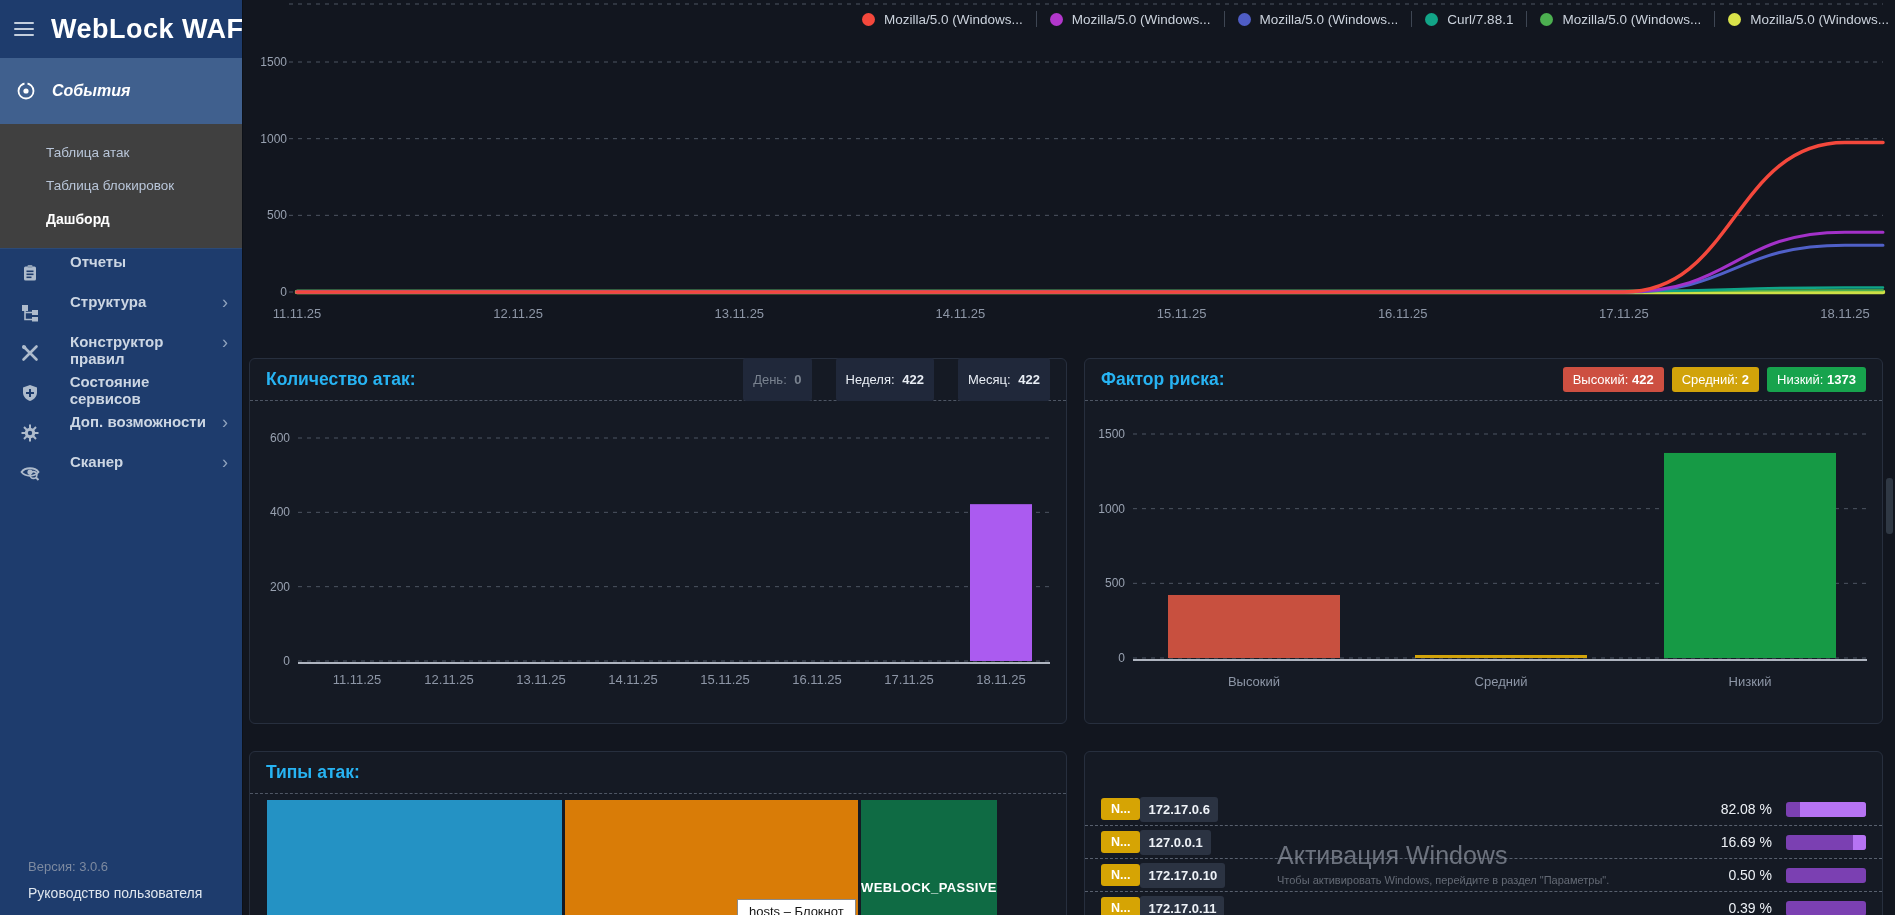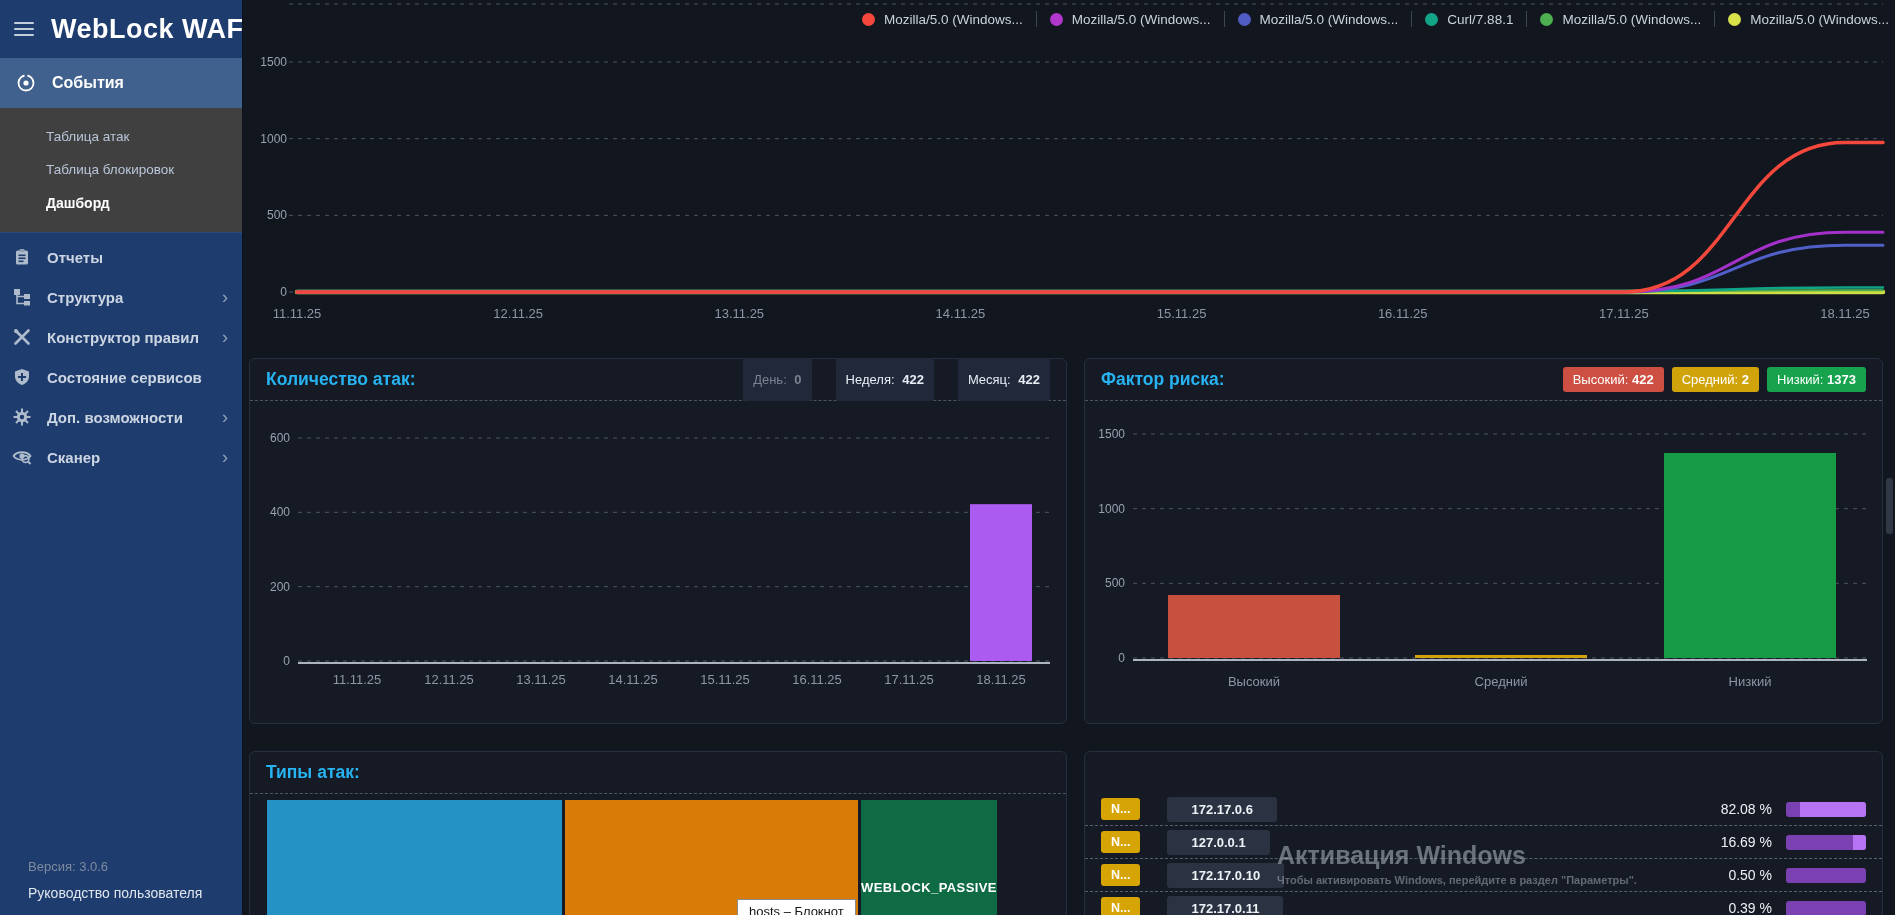--- a/index.html
+++ b/index.html
@@ -6,26 +6,26 @@
     font-family:"Liberation Sans",sans-serif;}
   .app{position:relative;width:1895px;height:915px;}
 
   
   .sidebar{position:absolute;left:0;top:0;width:243px;height:915px;background:#1e3c6d;
     border-right:1px solid #0d1118;box-sizing:border-box;z-index:10;}
   .sb-header{height:58px;display:flex;align-items:center;padding:0 14px;gap:17px;}
   .hamburger{cursor:pointer;display:flex;}
   .brand{color:#ffffff;font-size:27px;font-weight:bold;letter-spacing:.5px;white-space:nowrap;}
   .sb-active{height:50px;background:#40608e;display:flex;align-items:center;gap:16px;
-    padding:0 16px;color:#fff;font-weight:bold;font-size:16px;cursor:pointer;}
+    padding:8px 16px;color:#fff;font-weight:bold;font-size:16px;cursor:pointer;font-style:italic;}
   .sb-sub{background:#404040;padding:12px 0 12px;border-bottom:1px solid #2b4a78;}
   .sb-sub-item{padding:9px 16px 9px 46px;font-size:13.5px;color:#b9c6d9;cursor:pointer;}
   .sb-sub-item.active{color:#ffffff;font-weight:bold;font-size:14px;}
   .sb-nav{padding-top:4px;}
-  .sb-item{height:40px;display:flex;align-items:center;gap:15px;padding:0 12px;
+  .sb-item{height:40px;display:flex;gap:30px;padding:0 20px;
     color:#ccd6e3;font-weight:bold;font-size:15px;position:relative;cursor:pointer;}
   .sb-item .chev{position:absolute;right:14px;color:#8fa2bd;font-size:18px;font-weight:normal;line-height:1;}
   .sb-ic{width:20px;display:flex;justify-content:center;align-items:center;}
   .sb-bottom{position:absolute;left:0;bottom:14px;width:100%;padding:0 28px;box-sizing:border-box;}
   .sb-version{color:#7d8aa0;font-size:13px;margin-bottom:11px;}
   .sb-manual{color:#dfe6ee;font-size:14px;cursor:pointer;}
 
   
   .main{position:absolute;left:243px;top:0;width:1652px;height:829px;}
   .legend{position:absolute;top:11px;right:6px;display:flex;align-items:center;z-index:5;}
@@ -48,26 +48,26 @@
   .badge-colored{border-radius:3px;padding:5px 10px;font-size:13px;color:#fff;white-space:nowrap;}
   .panel .chart-svg{position:absolute;left:0;top:41px;}
 
   .treemap{position:absolute;left:17px;top:48px;display:flex;gap:3px;height:175px;}
   .tm-block{display:flex;align-items:center;justify-content:center;color:#fff;font-weight:bold;
     font-size:13px;letter-spacing:.4px;cursor:pointer;}
 
   .rows{position:absolute;left:0;top:41px;right:0;}
   .src-row{height:32px;display:flex;align-items:center;padding:0 16px;border-bottom:1px dashed #58606e;cursor:pointer;}
   .src-badge{color:#fff;font-weight:bold;font-size:12.5px;padding:4px 10px;border-radius:3px;}
-  .src-ip{margin-left:27px;background:#2b3342;color:#eef2f7;font-weight:bold;font-size:13px;padding:5px 24px;border-radius:3px;}
+  .src-ip{margin-left:0;background:#2b3342;color:#eef2f7;font-weight:bold;font-size:13px;padding:5px 8px;border-radius:3px;}
   .src-pct{margin-left:auto;color:#edf1f6;font-size:14px;}
   .src-bar{width:80px;height:15px;border-radius:3px;margin-left:14px;position:relative;overflow:hidden;}
   .src-fill{position:absolute;right:0;top:0;bottom:0;}
 
-  .watermark{position:absolute;left:1277px;top:841px;z-index:40;pointer-events:none;font-weight:bold;}
+  .watermark{position:absolute;left:1277px;top:841px;z-index:40;pointer-events:none;}
   .wm1{font-size:25px;color:rgba(170,178,190,.58);}
   .wm2{font-size:11px;color:rgba(170,178,190,.52);margin-top:4px;white-space:nowrap;}
   .tooltip{position:absolute;left:737px;top:899px;background:#ffffff;border:1px solid #8a8a8a;
     color:#141414;font-size:13px;padding:4px 11px 12px;z-index:60;white-space:nowrap;}
   .scroll-thumb{position:absolute;left:1886px;top:478px;width:7px;height:56px;background:#2f3844;border-radius:3px;z-index:70;}
 
   svg text.ax{fill:#98a1b0;font-size:12px;font-family:"Liberation Sans",sans-serif;}
   svg text.xax{fill:#8d96a6;font-size:13px;font-family:"Liberation Sans",sans-serif;}
 </style>
 </head>

